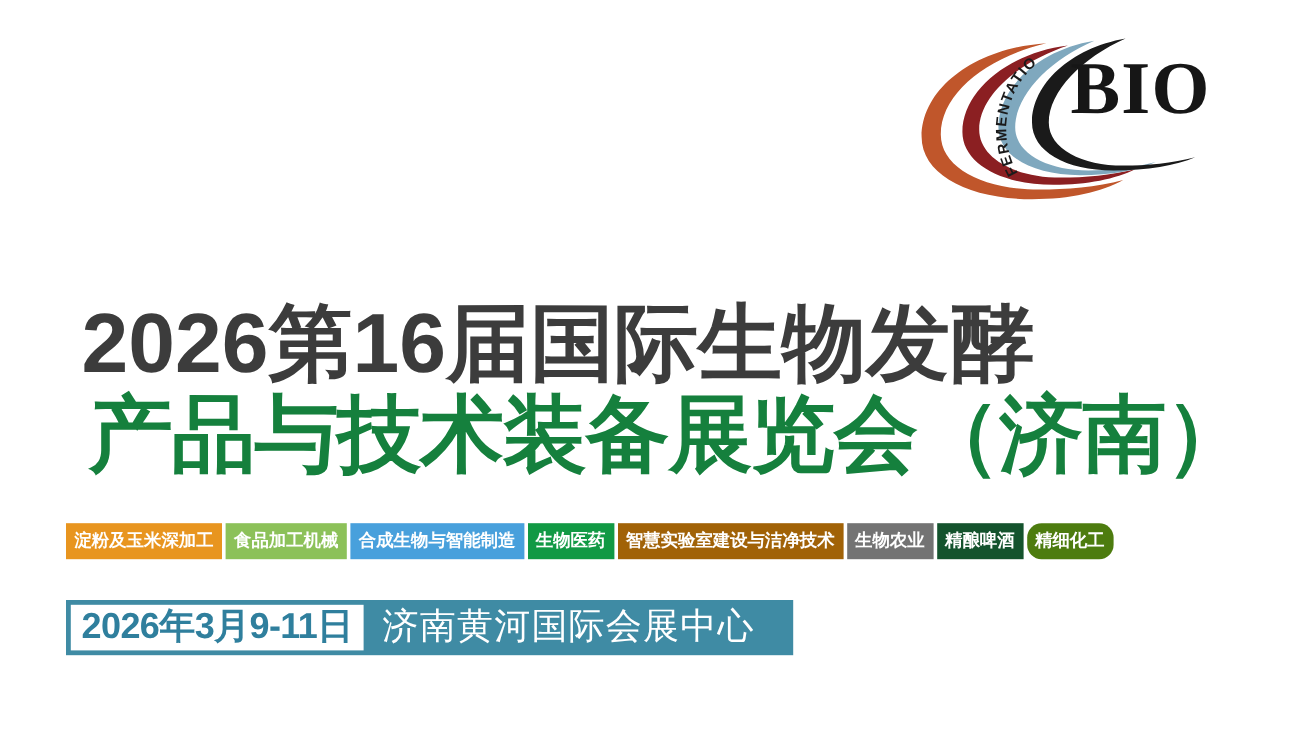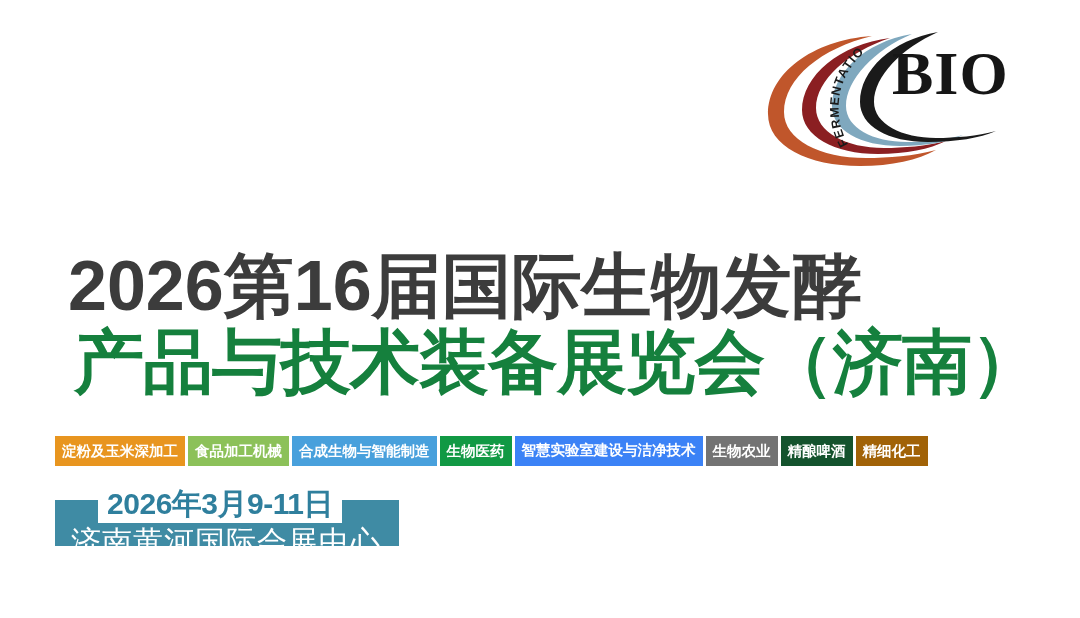--- a/index.html
+++ b/index.html
@@ -78,24 +78,23 @@
   }
 
   
   #date-bar {
     position: absolute;
     left: 43px;
     top: 500px;
     height: 46px;
     background: #3f8ba4;
     display: flex;
-    flex-direction: column;
+    flex-direction: row;
     align-items: center;
-    padding-right: 18px;
-    justify-content: center;
+    padding-right: 32px;
   }
   #date-chip {
     background: #ffffff;
     color: #2f7f9d;
     font-size: 30px;
     font-weight: bold;
     line-height: 38px;
     height: 38px;
     display: flex;
     align-items: center;
@@ -149,24 +148,24 @@
   <div class="title-block">
     <div class="title-line title-line-1" style="color: rgb(60, 60, 60);">2026第16届国际生物发酵</div>
     <div class="title-line title-line-2" style="color: #15803d;">产品与技术装备展览会（济南）</div>
   </div>
 
   <div id="tag-strip">
       <div class="tag" style="background: rgb(232, 149, 31);">淀粉及玉米深加工</div>
       <div class="tag" style="background: rgb(140, 193, 89);">食品加工机械</div>
       <div class="tag" style="background: rgb(72, 160, 220);">合成生物与智能制造</div>
       <div class="tag" style="background: rgb(17, 153, 68);">生物医药</div>
-      <div class="tag" style="background: #3b82f6; font-family: Liberation Mono, monospace;">智慧实验室建设与洁净技术</div>
+      <div class="tag" style="background: #a16207;">智慧实验室建设与洁净技术</div>
       <div class="tag" style="background: #737373;">生物农业</div>
       <div class="tag" style="background: #14532d;">精酿啤酒</div>
-      <div class="tag" style="background: #a16207;">精细化工</div>
+      <div class="tag" style="background: #4d7c0f; border-radius: 12px;">精细化工</div>
     </div>
 
   <div id="date-bar" style="background: rgb(63, 139, 164);">
     <div id="date-chip" style="color: rgb(47, 127, 157);">2026年3月9-11日</div>
     <div id="venue-text">济南黄河国际会展中心</div>
   </div>
 
 </div>
 
 </body></html>

